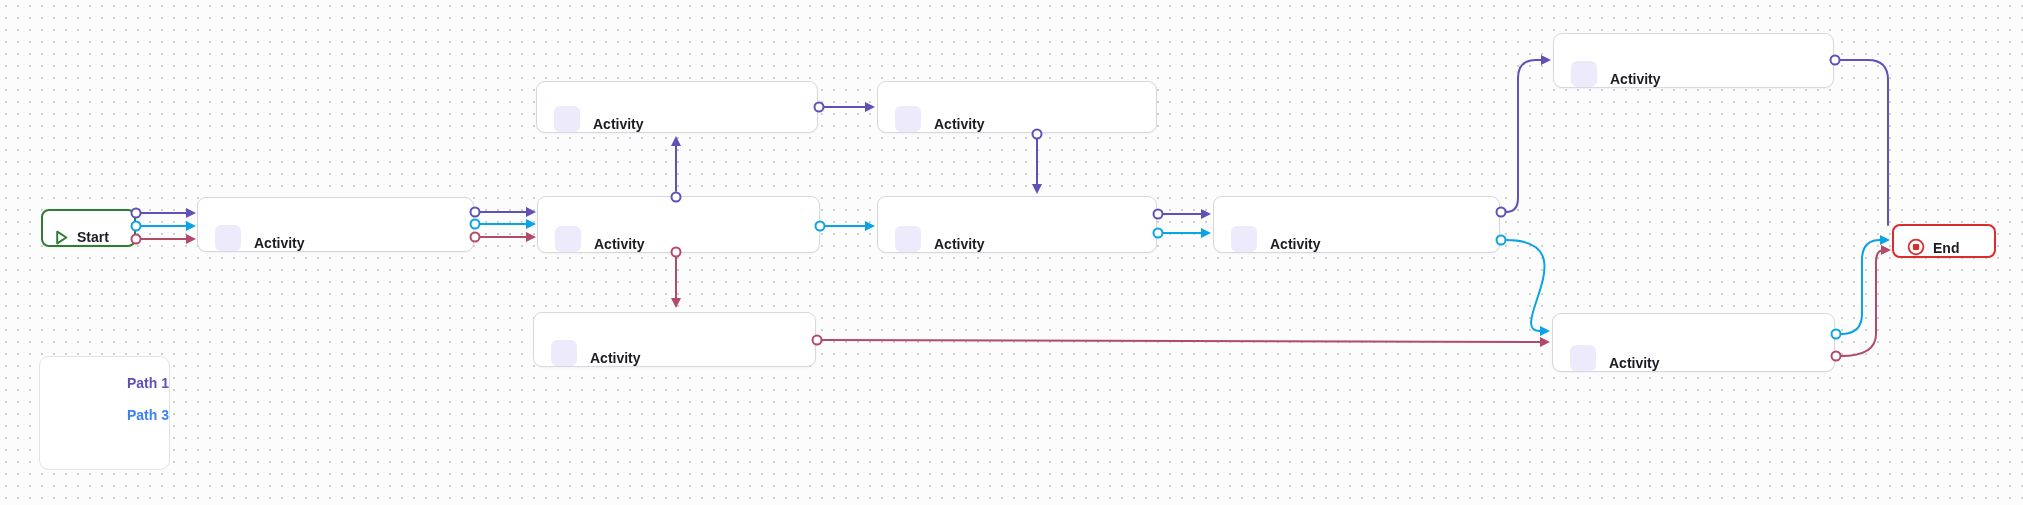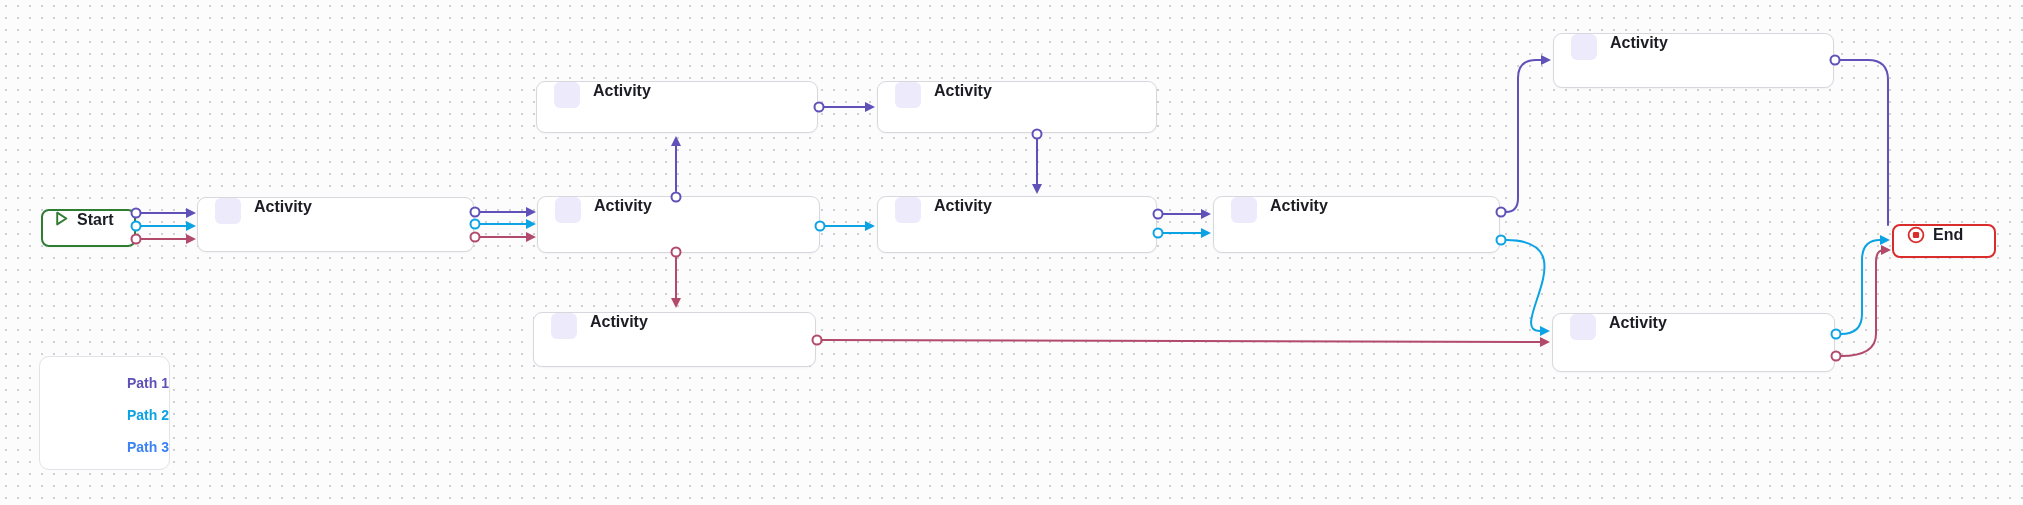--- a/index.html
+++ b/index.html
@@ -14,24 +14,24 @@
   }
   svg.layer{position:absolute;left:0;top:0;pointer-events:none;}
   svg.layer path{pointer-events:stroke;}
   #nodes{position:absolute;left:0;top:0;width:100%;height:100%;}
   .node{
     position:absolute;
     background:#ffffff;
     border:1.5px solid #d7d7de;
     border-radius:9px;
     box-sizing:border-box;
-    display:flex;align-items:flex-start;
+    display:flex;align-items:flex-end;
     gap:13px;
     padding-left:17px;
-    font-size:16px;font-weight:700;color:#1c1c24;
+    font-size:14px;font-weight:700;color:#1c1c24;
     box-shadow:0 1px 2px rgba(0,0,0,0.04);
     cursor:grab;
   }
   .node .a-icon{
     width:26px;height:26px;border-radius:6px;
     background:#edeafc;flex:0 0 auto;
   }
   .node.start{border:2px solid #2e7d32;border-radius:8px;padding-left:12px;gap:9px;}
   .node.end{border:2px solid #d92c2c;border-radius:8px;padding-left:13px;gap:8px;}
   .node .glyph{display:flex;align-items:center;flex:0 0 auto;}
@@ -163,16 +163,15 @@
       <circle cx="475" cy="237" r="4.5" fill="#ffffff" stroke="#b14a6b" stroke-width="2"></circle>
       <polygon points="671,298 676,308 681,298" fill="#b14a6b"></polygon>
       <circle cx="676" cy="252" r="4.5" fill="#ffffff" stroke="#b14a6b" stroke-width="2"></circle>
       <polygon points="1540,337 1550,342 1540,347" fill="#b14a6b"></polygon>
       <circle cx="817" cy="340" r="4.5" fill="#ffffff" stroke="#b14a6b" stroke-width="2"></circle>
       <polygon points="1881,245 1891,250 1881,255" fill="#b14a6b"></polygon>
       <circle cx="1836" cy="356" r="4.5" fill="#ffffff" stroke="#b14a6b" stroke-width="2"></circle>
     </svg>
   <div id="legend" style="left: 39px; top: 356px; width: 131px; height: 114px;">
     <div class="legend-row" style="color: rgb(95, 81, 184);">Path 1</div>
-    <div class="legend-row" style="color: rgb(11, 163, 227);">Path 2</div>
     <div class="legend-row" style="color: #3b82f6;">Path 3</div>
   </div>
 </div>
 
 </body></html>

